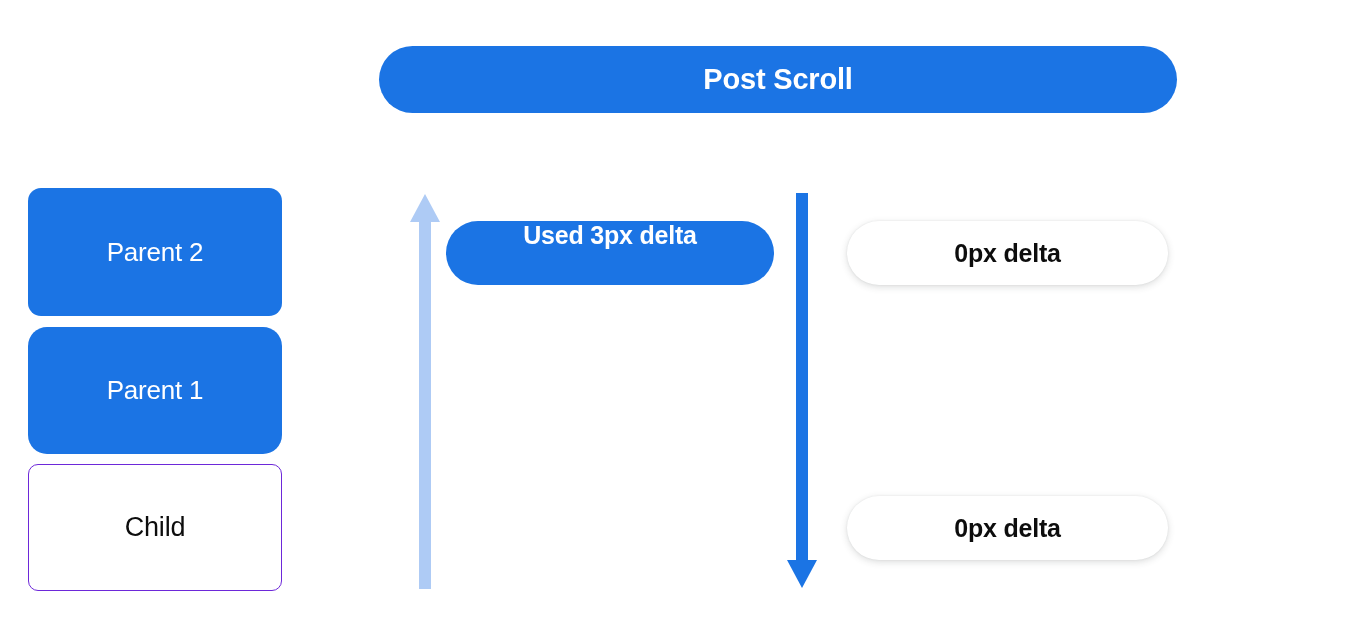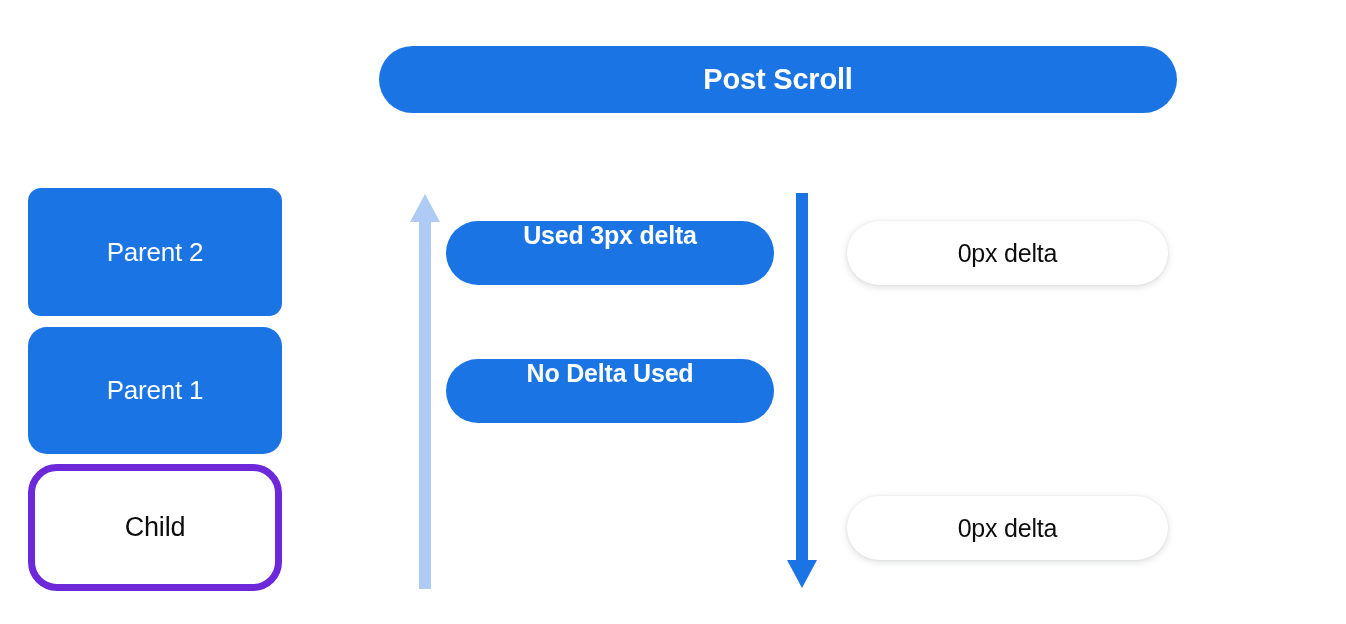--- a/index.html
+++ b/index.html
@@ -68,22 +68,22 @@
     border-radius: 19px;
   }
   .box-parent2 .label,
   .box-parent1 .label {
     color: #ffffff;
   }
   .box-child {
     top: 464px;
     height: 127px;
     background: #ffffff;
-    border: 7px solid #6d28d9;
-    border-radius: 29px;
+    border: 1px solid #6d28d9;
+    border-radius: 10px;
   }
   .box-child .label {
     color: #0d0d0d;
     font-weight: normal;
     font-size: 27px;
   }
 
   
   .arrow {
     position: absolute;
@@ -131,21 +131,21 @@
     background: #ffffff;
     border-radius: 32px;
     box-shadow: 0 2px 7px rgba(60,64,67,0.18), 0 0 2px rgba(60,64,67,0.10);
     display: flex;
     align-items: center;
     justify-content: center;
   }
   .right-pill .label {
     color: #0d0d0d;
     font-size: 25px;
-    font-weight: normal;
+    font-weight: bold;
     letter-spacing: -0.2px;
   }
   .right-pill-1 { top: 221px; }
   .right-pill-2 { top: 496px; }
 </style>
 </head>
 <body>
 
 <div id="canvas">
 
@@ -172,23 +172,20 @@
 
   <svg class="arrow arrow-down-dark" viewBox="0 0 40 396">
     <rect x="14" y="0" width="12" height="371" fill="#1b74e4"></rect>
     <polygon points="20,395 5,367 35,367" fill="#1b74e4"></polygon>
   </svg>
 
   <div class="mid-pill mid-pill-1">
     <span class="label">Used 3px delta</span>
   </div>
 
-  <div class="mid-pill mid-pill-2">
-    <span class="label">No Delta Used</span>
-  </div>
 
   <div class="right-pill right-pill-1">
     <span class="label">0px delta</span>
   </div>
 
   <div class="right-pill right-pill-2">
     <span class="label">0px delta</span>
   </div>
 
 </div>

